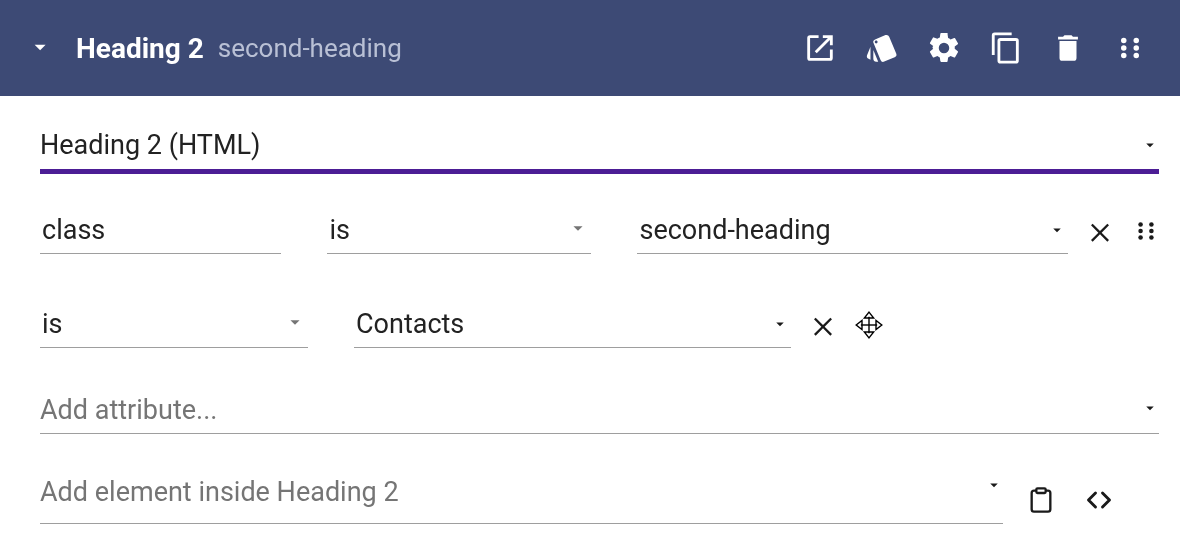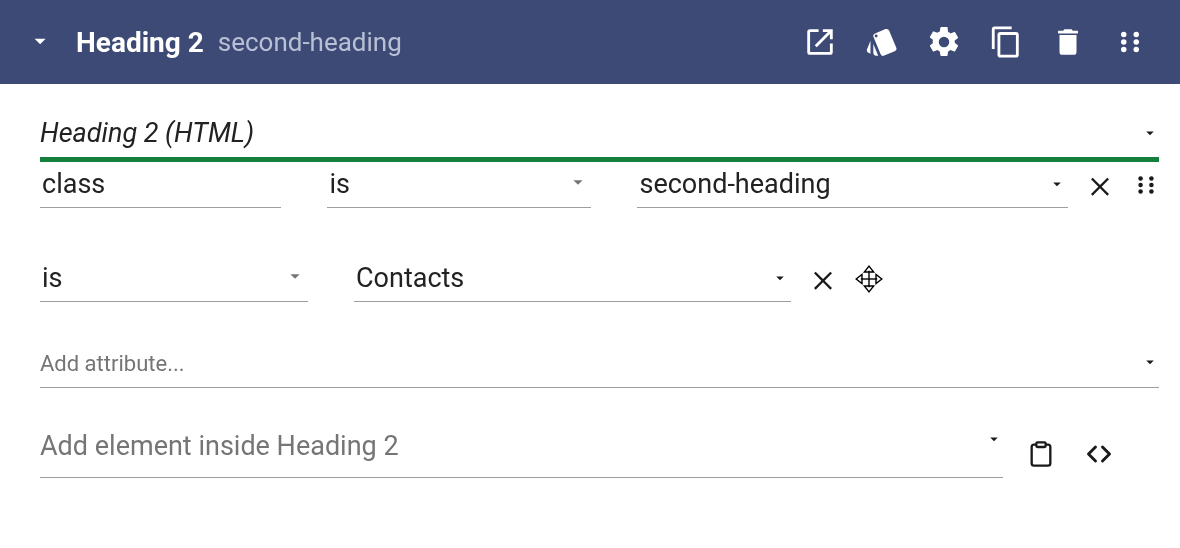--- a/index.html
+++ b/index.html
@@ -5,21 +5,21 @@
   * { box-sizing: border-box; margin: 0; padding: 0; }
   body {
     font-family: "Roboto", "Segoe UI", Arial, sans-serif;
     width: 1180px;
     height: 548px;
     background: #fff;
     overflow: hidden;
   }
   .header {
     background: #3d4a75;
-    height: 84px;
+    height: 96px;
     display: flex;
     align-items: center;
     padding: 0 20px 0 26px;
     color: #fff;
   }
   .header .chevron {
     width: 28px;
     height: 28px;
     display:flex;align-items:center;justify-content:center;
     margin-right: 22px;
@@ -47,24 +47,24 @@
   .header .iconbtn svg { fill: #fff; }
 
   .panel {
     padding: 24px 22px 0 40px;
   }
 
   .element-type-row {
     display: flex;
     align-items: center;
     height: 54px;
-    border-bottom: 5px solid #15803d;
+    border-bottom: 5px solid #4c1d95;
+    margin-bottom: 34px;
     margin-right: 0;
     width: 1119px;
-    font-style: italic;
   }
   .element-type-row .label {
     font-size: 27px;
     color: #222;
   }
   .element-type-row .tri {
     margin-left: auto;
     display:flex;align-items:center;justify-content:center;
   }
 
@@ -105,21 +105,21 @@
   .add-attr-row {
     display:flex;align-items:center;
     border-bottom: 1.5px solid #9e9e9e;
     width: 1119px;
     height: 48px;
     margin-top: -10px;
     margin-bottom: 42px;
   }
   .add-attr-row .ph {
     color: #757575;
-    font-size: 22px;
+    font-size: 27px;
   }
 
   .add-inside-row {
     display:flex;align-items:center;
     width: 1120px;
     height: 48px;
   }
   .add-inside-field {
     border-bottom: 1.5px solid #9e9e9e;
     height: 48px;

